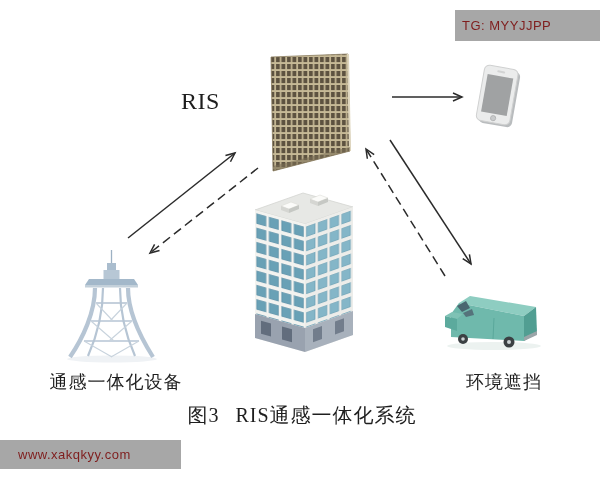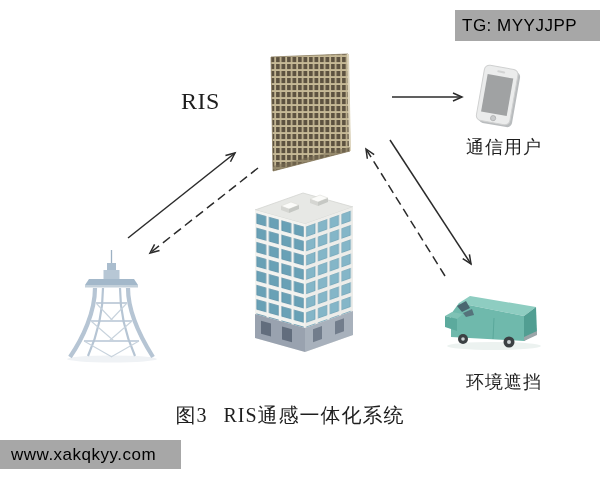--- a/index.html
+++ b/index.html
@@ -2,27 +2,27 @@
 <html><head>
 <meta charset="utf-8">
 <style>
   html,body{margin:0;padding:0;background:#fff;}
   #canvas{
     position:relative;width:600px;height:480px;background:#ffffff;overflow:hidden;
     font-family:"Liberation Serif","DejaVu Serif",serif;color:#1e1e1e;
   }
   .lbl{position:absolute;font-size:18px;line-height:22px;text-align:center;letter-spacing:1px;white-space:nowrap;}
   .ris-lbl{position:absolute;left:181px;top:88px;font-size:24px;letter-spacing:0.5px;}
-  .caption{position:absolute;left:0;top:402px;width:580px;text-align:center;font-size:20px;letter-spacing:1px;}
+  .caption{position:absolute;left:12px;top:402px;width:580px;text-align:center;font-size:20px;letter-spacing:1px;}
   .caption .num{margin-right:16px;}
-  .wm{position:absolute;background:#a7a7a7;color:#000000;
-      font-family:"Liberation Sans","DejaVu Sans",sans-serif;font-size:17px;
+  .wm{position:absolute;background:#a7a7a7;color:#7f1d1d;
+      font-family:"Liberation Sans","DejaVu Sans",sans-serif;font-size:13px;
       display:flex;align-items:center;box-sizing:border-box;letter-spacing:0.5px;}
   .wm-tr{left:455px;top:10px;width:145px;height:31px;padding-left:7px;}
-  .wm-bl{left:0px;top:440px;width:181px;height:29px;padding-left:11px;}
+  .wm-bl{left:0px;top:440px;width:181px;height:29px;padding-left:18px;}
   svg{position:absolute;left:0;top:0;}
 </style>
 </head>
 <body>
 
 <div id="canvas">
 
   <svg width="600" height="480" viewBox="0 0 600 480">
     <defs>
       <pattern id="risGrid" width="5.5" height="7" patternUnits="userSpaceOnUse">
@@ -120,21 +120,21 @@
     <g transform="translate(497,96) rotate(10)">
       <rect x="-14.5" y="-27" width="34" height="56" rx="5" fill="#b9bcbe"></rect>
       <rect x="-17" y="-29" width="34" height="56" rx="5" fill="#ebecec" stroke="#cfd0d0" stroke-width="1"></rect>
       <rect x="-13" y="-20" width="26" height="38" fill="#a0a2a3"></rect>
       <rect x="-4" y="-25.5" width="8" height="2" rx="1" fill="#d2d3d3"></rect>
       <circle cx="0" cy="22.5" r="2.6" fill="#c9cbcc" stroke="#aeb0b1" stroke-width="0.8"></circle>
     </g>
   </svg>
 
   <div class="ris-lbl">RIS</div>
-  <div class="lbl" style="left:424px;top:136px;width:160px;">通信用户</div>
+  <div class="lbl" style="left:36px;top:371px;width:160px;">通感一体化设备</div>
   <div class="lbl" style="left:424px;top:371px;width:160px;">环境遮挡</div>
 
   <div class="caption">
     <span class="num">图3</span><span>RIS通感一体化系统</span>
   </div>
 
   <div class="wm wm-tr">TG: MYYJJPP</div>
   <div class="wm wm-bl">www.xakqkyy.com</div>
 
 </div>

